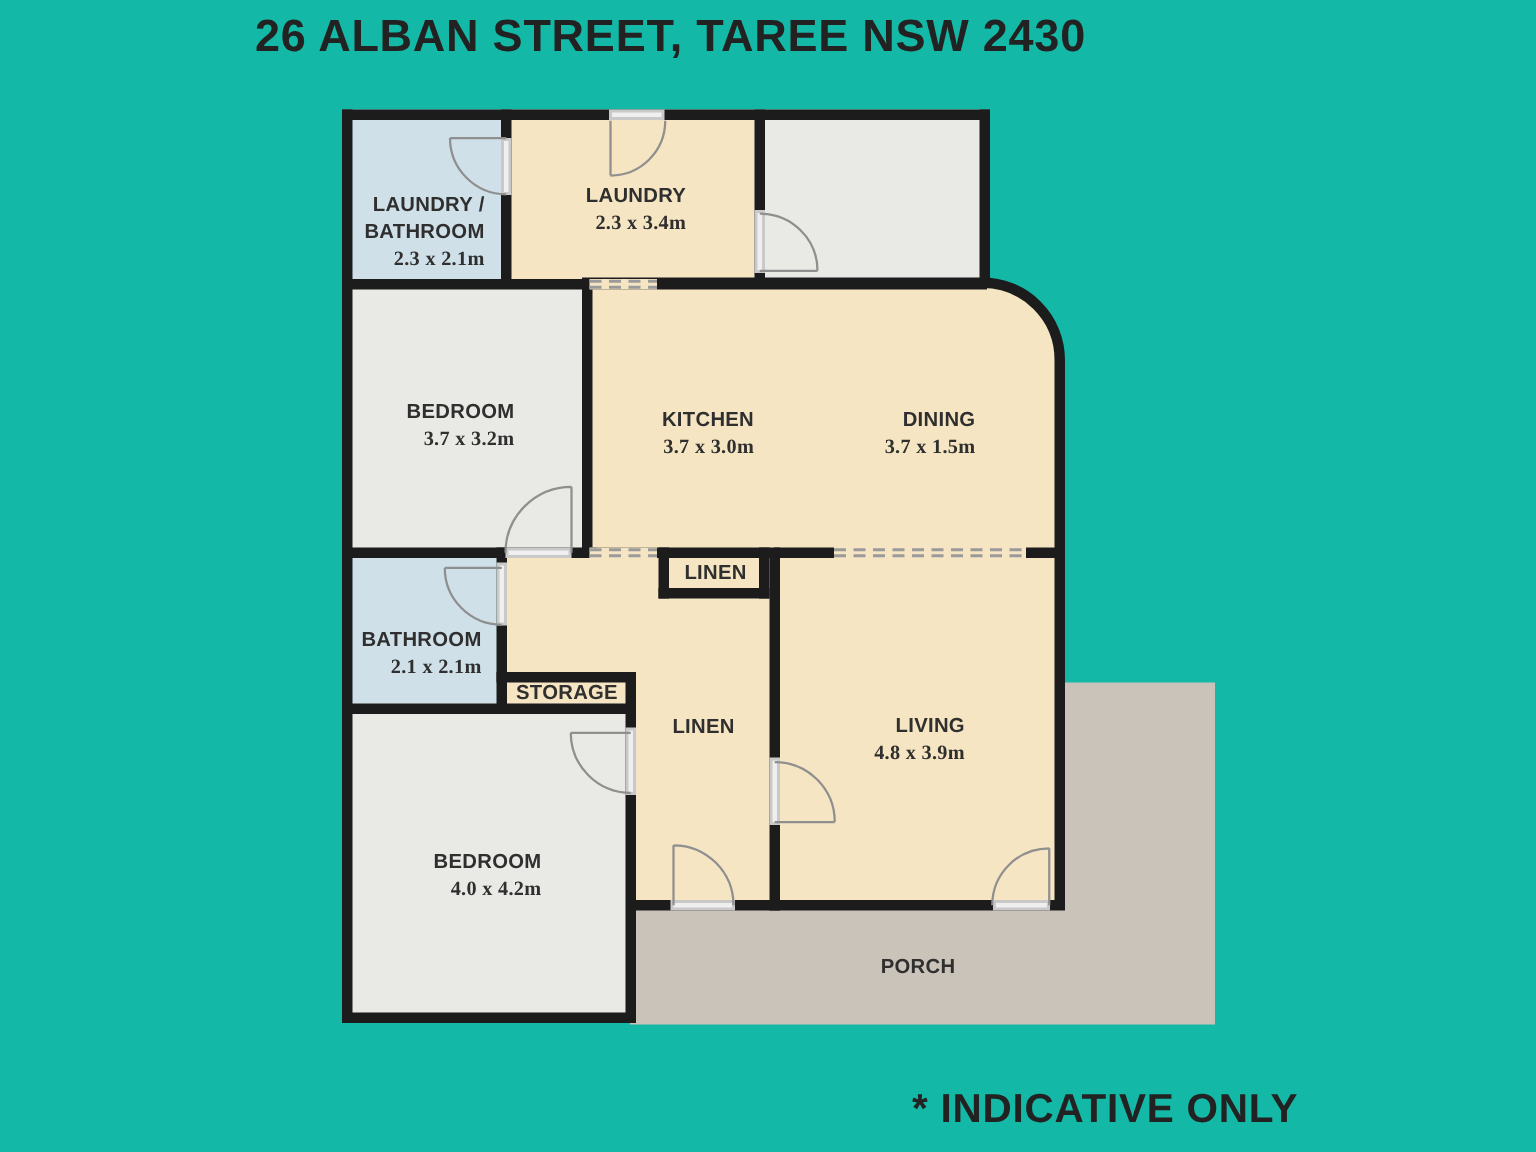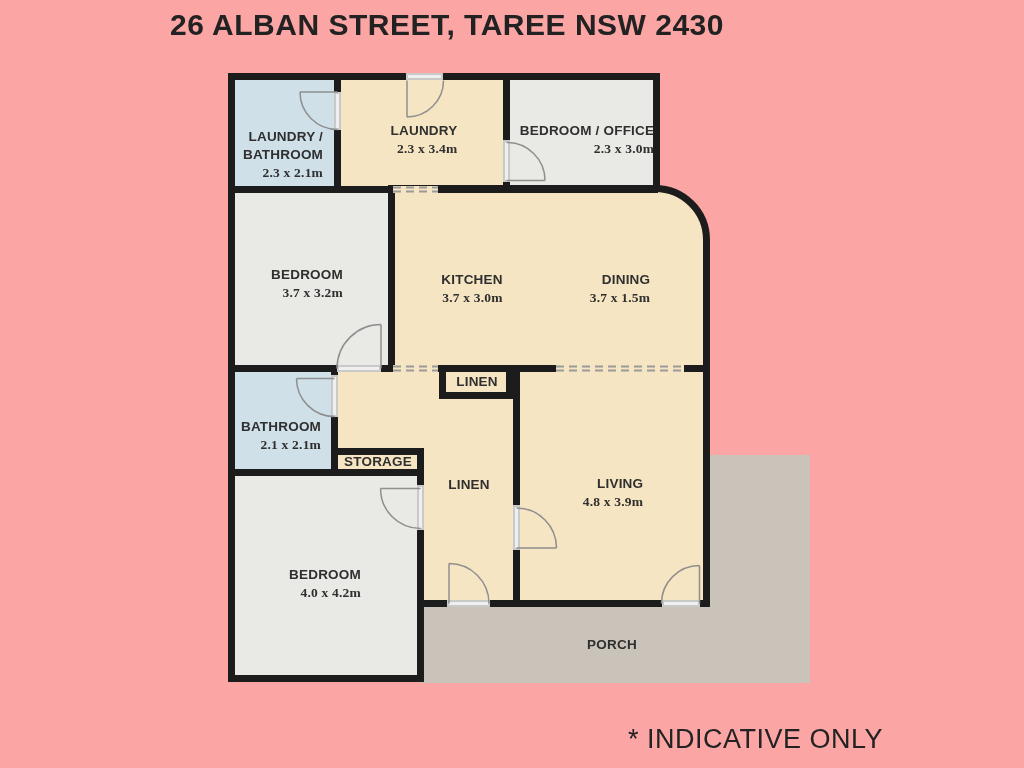--- a/index.html
+++ b/index.html
@@ -1,21 +1,21 @@
 <!DOCTYPE html>
 <html><head>
 <meta charset="utf-8">
 <style>
   html,body{margin:0;padding:0;background:#ffffff;}
-  .stage{position:relative;width:1024px;height:768px;background:#fca5a5;overflow:hidden;
+  .stage{position:relative;width:1024px;height:768px;background:#14b8a6;overflow:hidden;
          font-family:"Liberation Sans",sans-serif;}
   .page-title{position:absolute;left:170px;top:8px;font-size:30px;font-weight:bold;
               color:#222222;letter-spacing:0.5px;white-space:nowrap;}
-  .footnote{position:absolute;left:608px;top:724px;font-size:27px;font-weight:normal;
-            color:#222222;letter-spacing:0.5px;white-space:nowrap;margin-left:20px;}
+  .footnote{position:absolute;left:608px;top:724px;font-size:27px;font-weight:bold;
+            color:#222222;letter-spacing:0.5px;white-space:nowrap;}
   .plan-svg{position:absolute;left:0;top:0;}
   .room-label{position:absolute;transform:translate(-50%,-50%);text-align:right;
               font-size:13.5px;font-weight:bold;color:#2f2f2f;line-height:1.35;
               letter-spacing:0.2px;white-space:nowrap;}
   .room-label .rname{white-space:pre-line;}
   .room-label .rdims{white-space:pre-line;font-family:Liberation Serif, serif;}
 </style>
 </head>
 <body>
 
@@ -127,24 +127,20 @@
 
   <div class="room-label" style="left:283px;top:155px">
     <div class="rname">LAUNDRY /
 BATHROOM</div>
     <div class="rdims">2.3 x 2.1m</div>
   </div>
   <div class="room-label" style="left:424px;top:140px">
     <div class="rname">LAUNDRY</div>
     <div class="rdims">2.3 x 3.4m</div>
   </div>
-  <div class="room-label" style="left:587px;top:140px">
-    <div class="rname">BEDROOM / OFFICE</div>
-    <div class="rdims">2.3 x 3.0m</div>
-  </div>
   <div class="room-label" style="left:307px;top:284px">
     <div class="rname">BEDROOM</div>
     <div class="rdims">3.7 x 3.2m</div>
   </div>
   <div class="room-label" style="left:472px;top:289px">
     <div class="rname">KITCHEN</div>
     <div class="rdims">3.7 x 3.0m</div>
   </div>
   <div class="room-label" style="left:620px;top:289px">
     <div class="rname">DINING</div>

